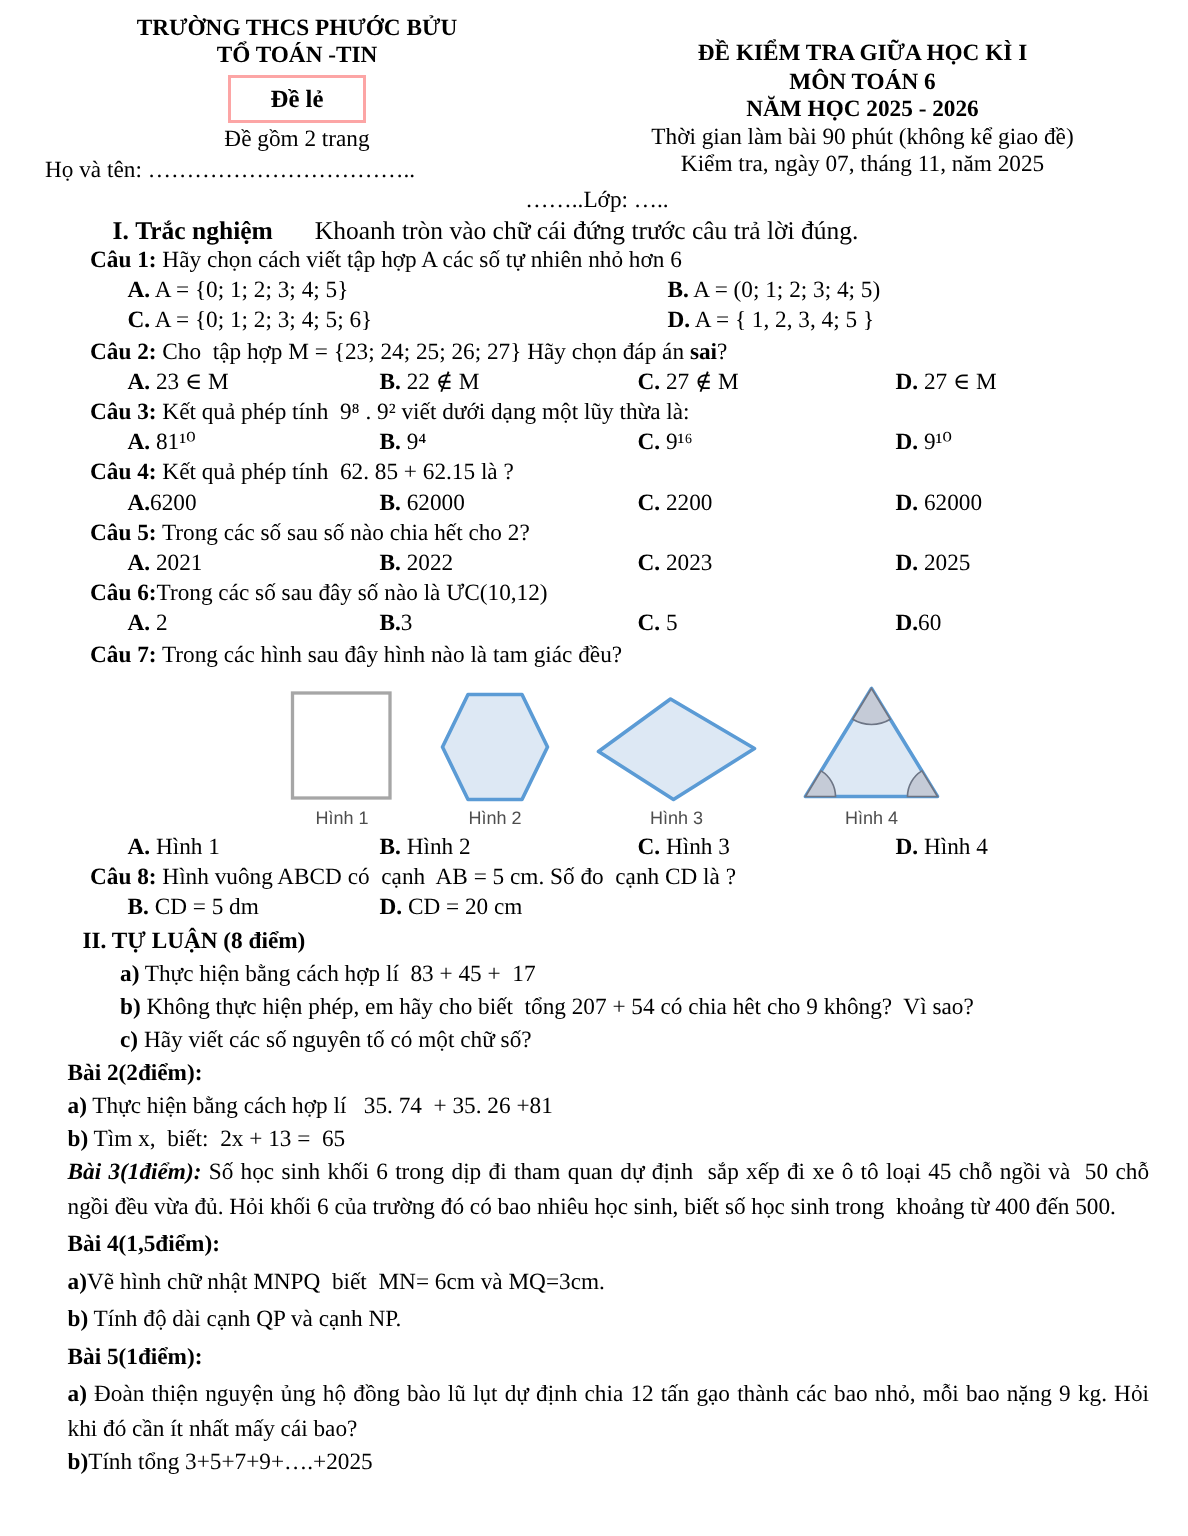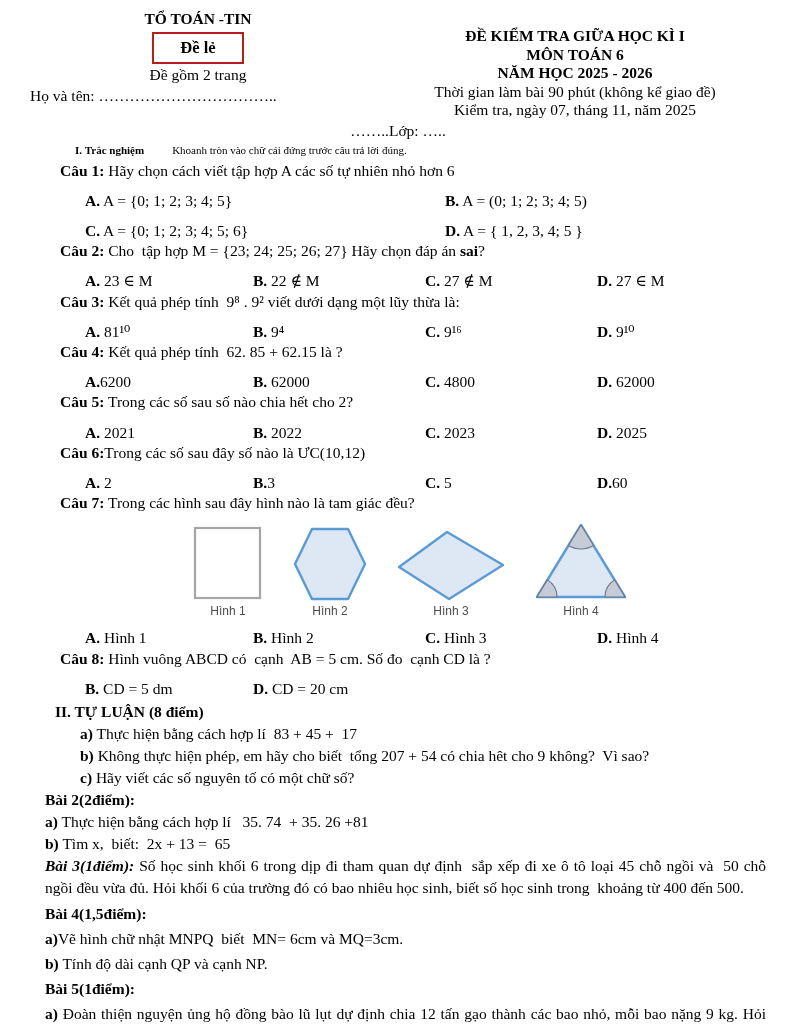--- a/index.html
+++ b/index.html
@@ -5,32 +5,32 @@
   html,body{margin:0;padding:0;background:#fff;}
   .page{
     position:relative;width:792px;height:1024px;overflow:hidden;background:#ffffff;
     font-family:"Liberation Serif","DejaVu Serif",serif;font-size:15.5px;color:#000;
     padding:10px 26px 0 30px;box-sizing:border-box;
   }
   
   .header{display:flex;}
   .h-left{width:336px;text-align:center;line-height:18px;}
   .h-left .school,.h-left .dept{font-weight:bold;}
-  .debox{display:inline-block;border:2px solid #b91c1c;font-weight:bold;font-size:16.5px;
+  .debox{display:inline-block;border:2px solid #fca5a5;font-weight:bold;font-size:16.5px;
          padding:4px 26px;margin:4px 0 2px 0;line-height:20px;}
   .pages-note{line-height:18px;}
   .name-line{text-align:left;margin-top:3px;line-height:18px;}
   .h-right{flex:1;text-align:center;padding-top:17px;padding-left:18px;line-height:18.5px;}
   .h-right .bold{font-weight:bold;}
   .class-line{text-align:center;line-height:19px;margin-top:1px;}
   
-  .sec1{margin-left:45px;line-height:21px;font-size:11px;}
+  .sec1{margin-left:45px;line-height:21px;font-size:17px;}
   .sec1 .instr{padding-left:28px;}
   .stem{margin-left:30px;line-height:20.2px;white-space:pre-wrap;}
-  .opts{display:grid;margin-left:55px;line-height:20.2px;grid-template-columns:168px 172px 172px auto;margin-top:10px;}
+  .opts{display:grid;margin-left:55px;line-height:20.2px;grid-template-columns:168px 172px 172px auto;}
   .opts.cols2{grid-template-columns:360px auto;}
   .opt{white-space:pre-wrap;}
   b,strong{font-weight:bold;}
   
   .figs{display:flex;align-items:flex-end;margin:9px 0 3px 163px;gap:30px;}
   .fig{display:flex;flex-direction:column;align-items:center;}
   .fig .cap{margin-top:4px;font-family:"Liberation Sans","DejaVu Sans",sans-serif;
             font-size:12px;color:#4d4d4d;line-height:13px;}
   .sq{fill:#ffffff;stroke:#a6a6a6;stroke-width:2.2;}
   .shape{fill:#dde8f4;stroke:#5b9bd5;stroke-width:2.4;stroke-linejoin:round;}
@@ -44,20 +44,21 @@
   .para{margin-left:15px;line-height:22.5px;text-align:justify;white-space:pre-wrap;}
   .gap-top{margin-top:3px;}
 </style>
 </head>
 <body>
 
 <div class="page">
 
   <div class="header">
     <div class="h-left">
+      <div class="school">TRƯỜNG THCS PHƯỚC BỬU</div>
       <div class="dept">TỔ TOÁN -TIN</div>
       <div>
         <span class="debox">Đề lẻ</span>
       </div>
       <div class="pages-note">Đề gồm 2 trang</div>
       <div class="name-line">Họ và tên: ……………………………..</div>
     </div>
     <div class="h-right">
       <div class="bold">ĐỀ KIỂM TRA GIỮA  HỌC KÌ I</div>
       <div class="bold">MÔN TOÁN 6</div>
@@ -96,21 +97,21 @@
     <div class="opt"><b>A.</b><span> 81¹⁰</span></div>
     <div class="opt"><b>B.</b><span> 9⁴</span></div>
     <div class="opt"><b>C.</b><span> 9¹⁶</span></div>
     <div class="opt"><b>D.</b><span> 9¹⁰</span></div>
   </div>
 
   <div class="stem"><b>Câu 4:</b><span> Kết quả phép tính  62. 85 + 62.15 là ?</span></div>
   <div class="opts">
     <div class="opt"><b>A.</b><span>6200</span></div>
     <div class="opt"><b>B.</b><span> 62000</span></div>
-    <div class="opt"><b>C.</b><span> 4800</span></div>
+    <div class="opt"><b>C.</b><span> 2200</span></div>
     <div class="opt"><b>D.</b><span> 62000</span></div>
   </div>
 
   <div class="stem"><b>Câu 5:</b><span> Trong các số sau số nào chia hết cho 2?</span></div>
   <div class="opts">
     <div class="opt"><b>A.</b><span> 2021</span></div>
     <div class="opt"><b>B.</b><span> 2022</span></div>
     <div class="opt"><b>C.</b><span> 2023</span></div>
     <div class="opt"><b>D.</b><span> 2025</span></div>
   </div>

